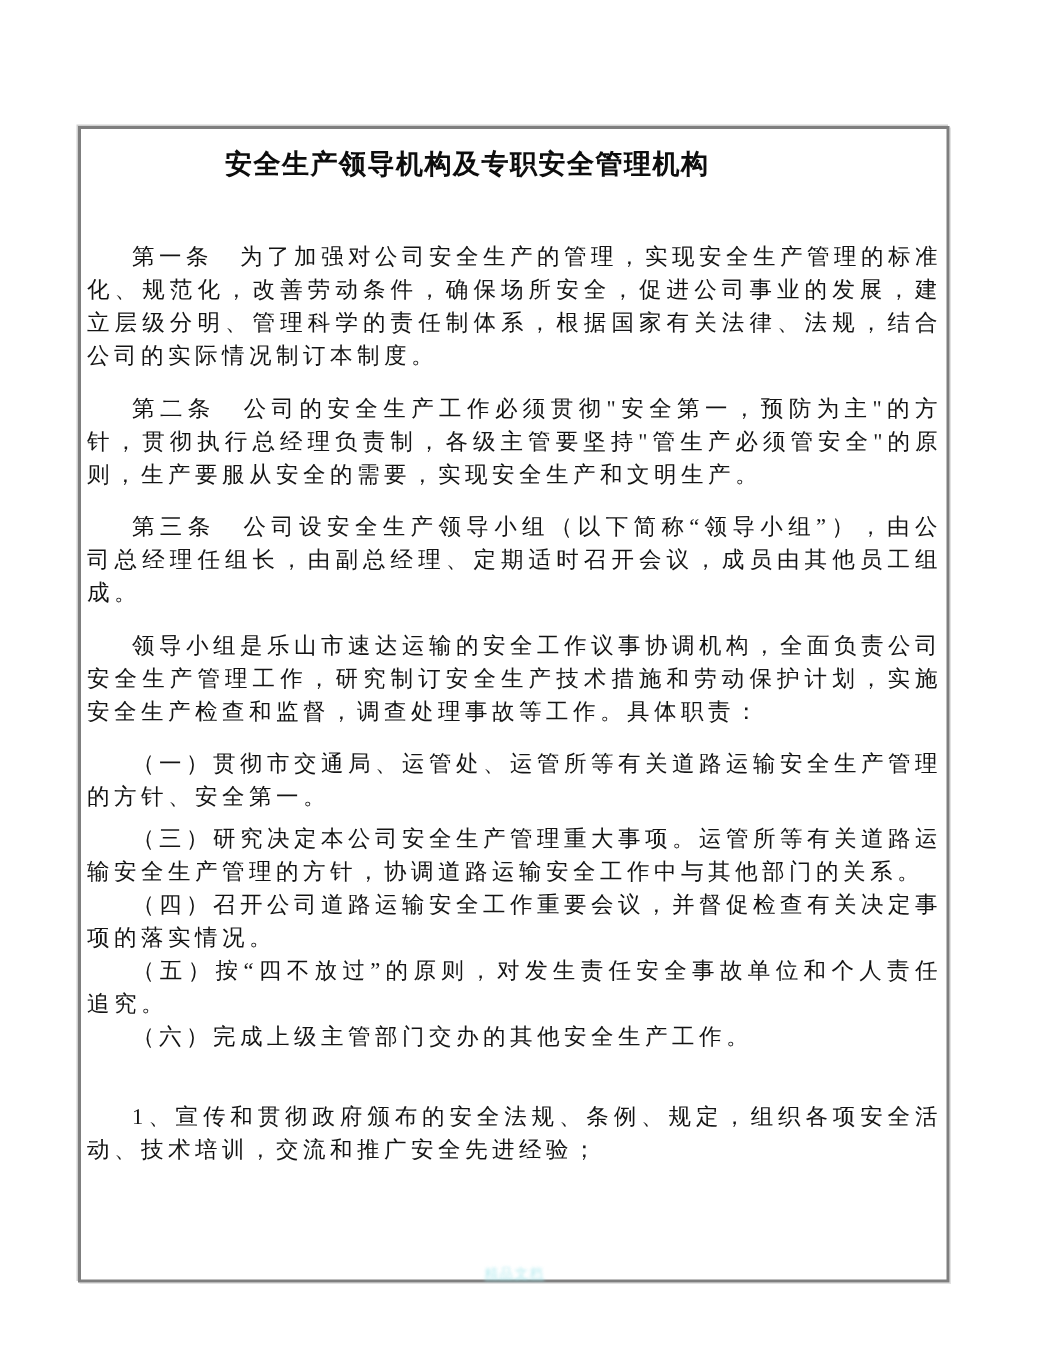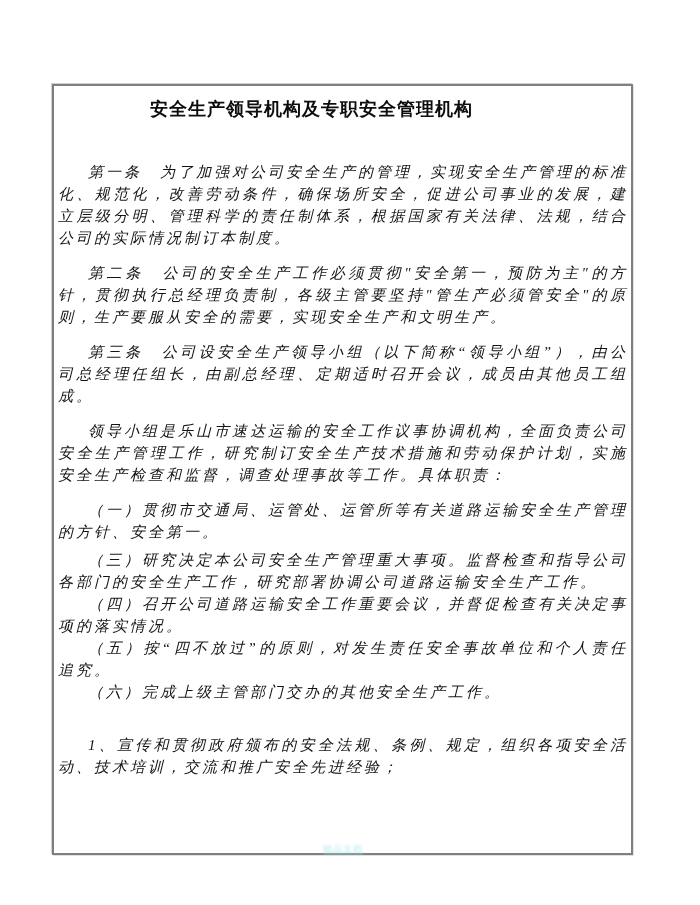--- a/index.html
+++ b/index.html
@@ -40,21 +40,20 @@
   }
   .para {
     margin: 0;
     font-size: 15px;
     line-height: 22px;
     letter-spacing: 3px;
     text-indent: 2em;
     text-align: justify;
     text-justify: inter-character;
     color: #141414;
-    font-style: italic;
   }
   .gap-md { margin-top: 13px; }
   .gap-sm { margin-top: 6px; }
   .gap-lg { margin-top: 31px; }
   .watermark {
     position: absolute;
     left: 323px;
     top: 844px;
     font-size: 9px;
     line-height: 11px;
@@ -76,21 +75,21 @@
 
   <p class="para gap-md">第二条　公司的安全生产工作必须贯彻"安全第一，预防为主"的方针，贯彻执行总经理负责制，各级主管要坚持"管生产必须管安全"的原则，生产要服从安全的需要，实现安全生产和文明生产。</p>
 
   <p class="para gap-md">第三条　公司设安全生产领导小组（以下简称“领导小组”），由公司总经理任组长，由副总经理、定期适时召开会议，成员由其他员工组成。</p>
 
   <p class="para gap-md">领导小组是乐山市速达运输的安全工作议事协调机构，全面负责公司安全生产管理工作，研究制订安全生产技术措施和劳动保护计划，实施安全生产检查和监督，调查处理事故等工作。具体职责：</p>
 
   <p class="para gap-md">（一）贯彻市交通局、运管处、运管所等有关道路运输安全生产管理的方针、安全第一。</p>
 
 
-  <p class="para gap-sm">（三）研究决定本公司安全生产管理重大事项。监督检查和指导公司各部门的安全生产工作，研究部署协调公司道路运输安全生产工作。</p>
+  <p class="para gap-sm">（三）研究决定本公司安全生产管理重大事项。运管所等有关道路运输安全生产管理的方针，协调道路运输安全工作中与其他部门的关系。</p>
 
   <p class="para">（四）召开公司道路运输安全工作重要会议，并督促检查有关决定事项的落实情况。</p>
 
   <p class="para">（五）按“四不放过”的原则，对发生责任安全事故单位和个人责任追究。</p>
 
   <p class="para">（六）完成上级主管部门交办的其他安全生产工作。</p>
 
 
   <p class="para gap-lg">1、宣传和贯彻政府颁布的安全法规、条例、规定，组织各项安全活动、技术培训，交流和推广安全先进经验；</p>
 </div>

